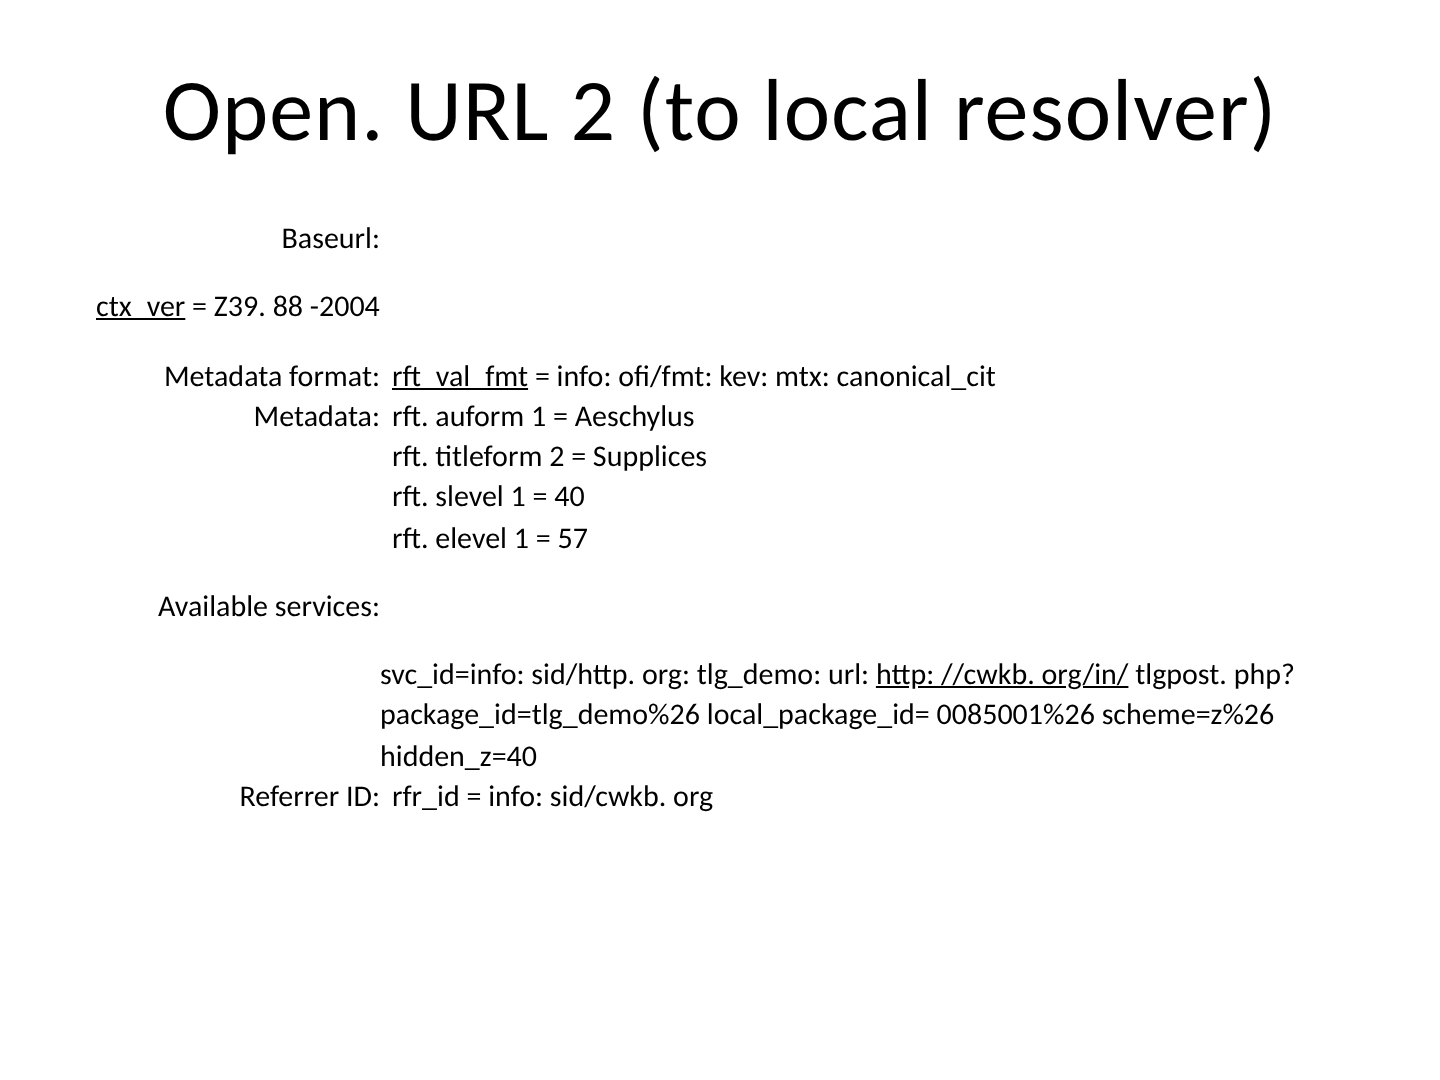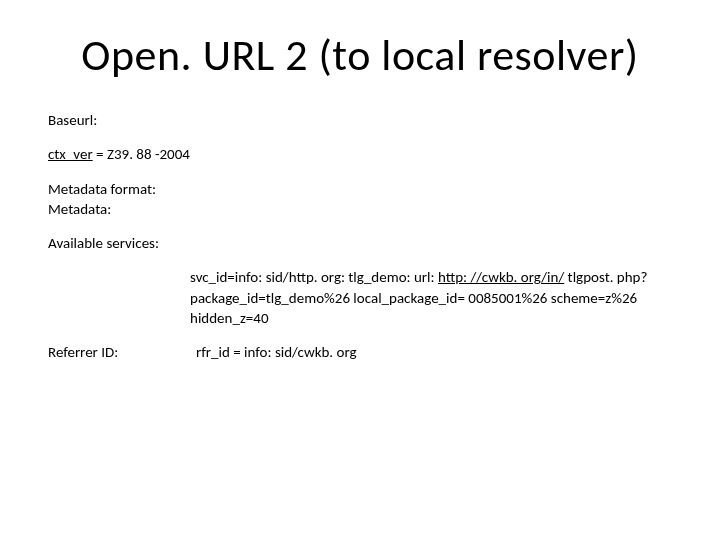--- a/index.html
+++ b/index.html
@@ -28,20 +28,21 @@
     display: flex;
     align-items: flex-start;
     margin-bottom: 14px;
     font-size: 15px;
     line-height: 1.35;
   }
   .label {
     width: 142px;
     flex: 0 0 142px;
     padding-right: 6px;
+    text-align: right;
   }
   .value {
     flex: 1;
   }
   .value .line {
     display: block;
   }
   .u { text-decoration: underline; text-align: center; }
   .svc2 { margin-left: 142px; margin-top: 8px; font-size: 15px; line-height: 1.35; }
 </style>
@@ -59,31 +60,38 @@
     <div class="value">
       <span class="u">ctx_ver</span><span> = Z39. 88 -2004</span>
     </div>
   </div>
 
   <div class="row">
     <div class="label">
       <span class="line">Metadata format:</span>
       <span class="line">Metadata:</span>
     </div>
+    <div class="value">
+      <span class="line"><span class="u">rft_val_fmt</span><span> = info: ofi/fmt: kev: mtx: canonical_cit</span></span>
+      <span class="line">rft. auform 1 = Aeschylus</span>
+      <span class="line">rft. titleform 2 = Supplices</span>
+      <span class="line">rft. slevel 1 = 40</span>
+      <span class="line">rft. elevel 1 = 57</span>
+    </div>
   </div>
 
   <div class="row">
     <div class="label">Available services:</div>
     <div class="value">
     </div>
   </div>
 
   <div class="svc2">
     <span class="line"><span>svc_id=info: sid/http. org: tlg_demo: url: </span><span class="u">http: //cwkb. org/in/</span></span>
     <span class="line">tlgpost. php? package_id=tlg_demo%26 local_package_id=</span>
     <span class="line">0085001%26 scheme=z%26 hidden_z=40</span>
   </div>
 
-  <div class="row" style="margin-top:14px">
+  <div class="row" style="">
     <div class="label">Referrer ID:</div>
     <div class="value">rfr_id = info: sid/cwkb. org</div>
   </div>
 </div>
 
 </body></html>

